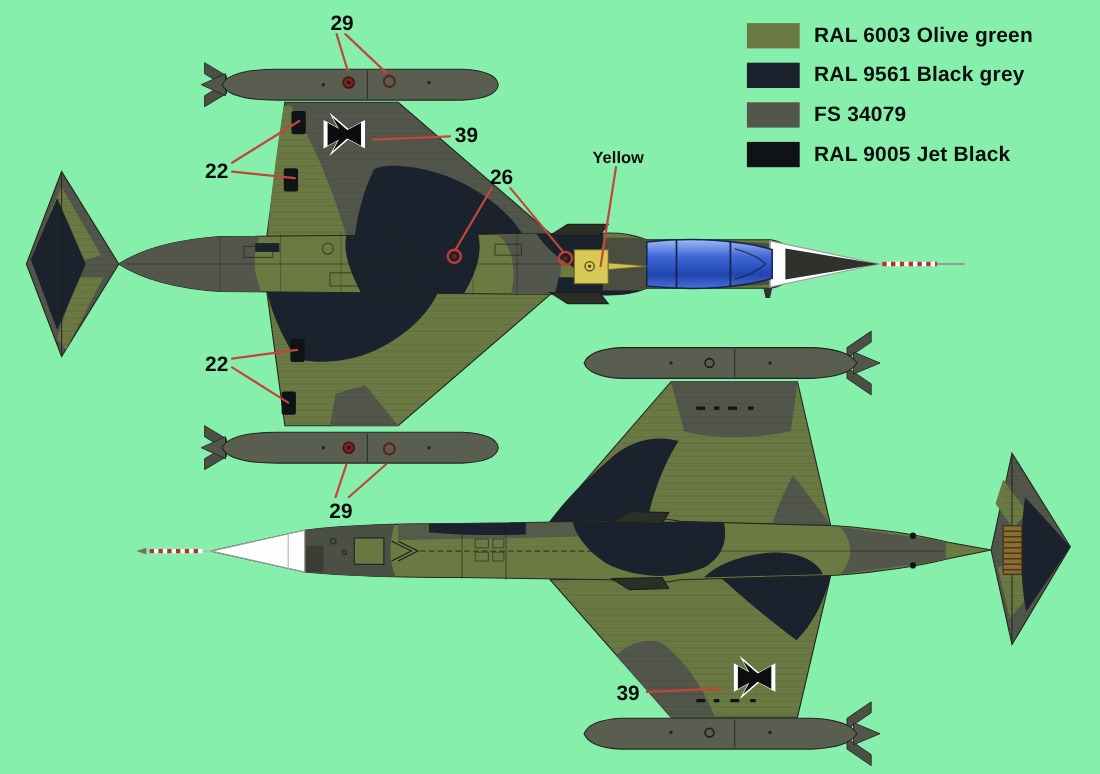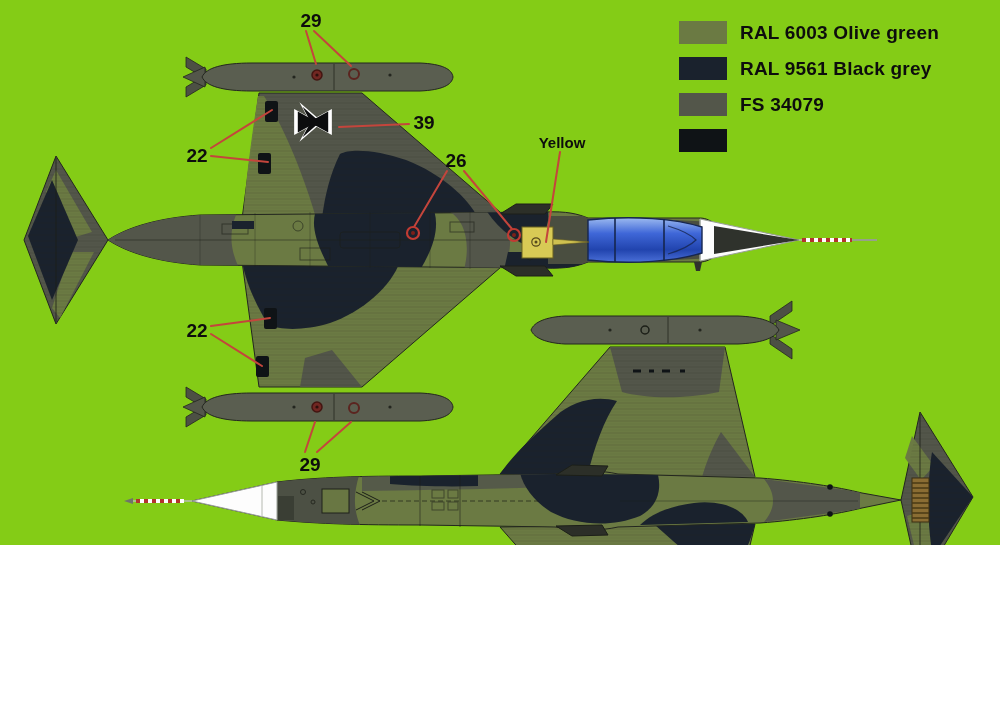--- a/index.html
+++ b/index.html
@@ -1,16 +1,16 @@
 <!DOCTYPE html>
 <html><head>
 <meta charset="utf-8">
 <style>
   html,body{margin:0;padding:0;background:#ffffff;}
-  .stage{position:relative;width:1000px;height:545px;background:#84cc16;overflow:hidden;
+  .stage{position:relative;width:1000px;height:704px;background:#86efac;overflow:hidden;
          font-family:"Liberation Sans",sans-serif;}
   .diagram{position:absolute;left:0;top:0;}
   .legend{position:absolute;left:679px;top:21px;display:flex;flex-direction:column;gap:13px;}
   .legend-item{display:flex;align-items:flex-end;gap:13px;height:23px;}
   .swatch{width:48px;height:23px;flex:0 0 48px;}
   .legend-label{font-weight:700;font-size:19px;color:#0d0d0d;letter-spacing:.2px;white-space:nowrap;}
   .num{font-family:"Liberation Sans",sans-serif;font-weight:700;font-size:19px;fill:#0d0d0d;}
   .small{font-family:"Liberation Sans",sans-serif;font-weight:700;font-size:15px;fill:#0d0d0d;}
   .lead{stroke:#c4453c;stroke-width:2;fill:none;stroke-linecap:round;}
   .pline{stroke:#1c1f18;fill:none;}
@@ -319,15 +319,16 @@
     <div class="legend-item">
       <span class="swatch" style="background: rgb(26, 34, 45);"></span>
       <span class="legend-label">RAL 9561 Black grey</span>
     </div>
     <div class="legend-item">
       <span class="swatch" style="background: rgb(83, 86, 74);"></span>
       <span class="legend-label">FS 34079</span>
     </div>
     <div class="legend-item">
       <span class="swatch" style="background: rgb(15, 19, 22);"></span>
+      <span class="legend-label">RAL 9005 Jet Black</span>
     </div>
   </div>
 </div>
 
 </body></html>

